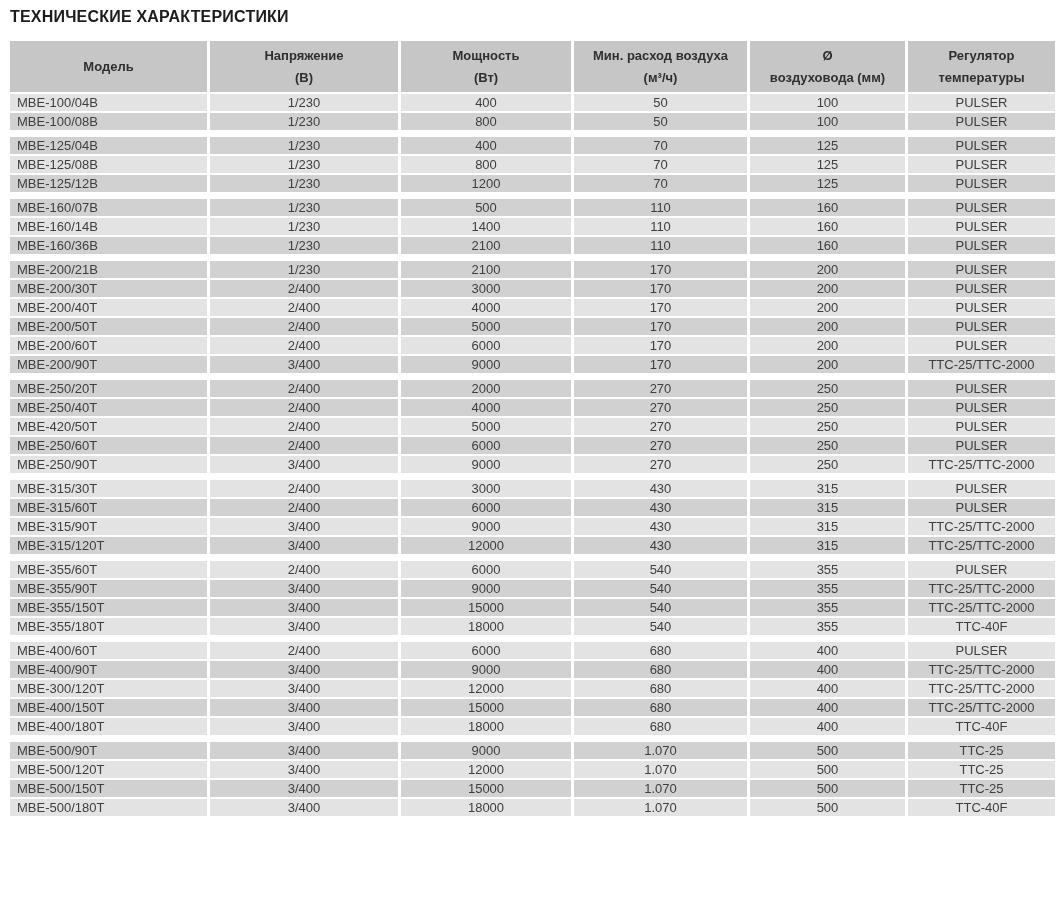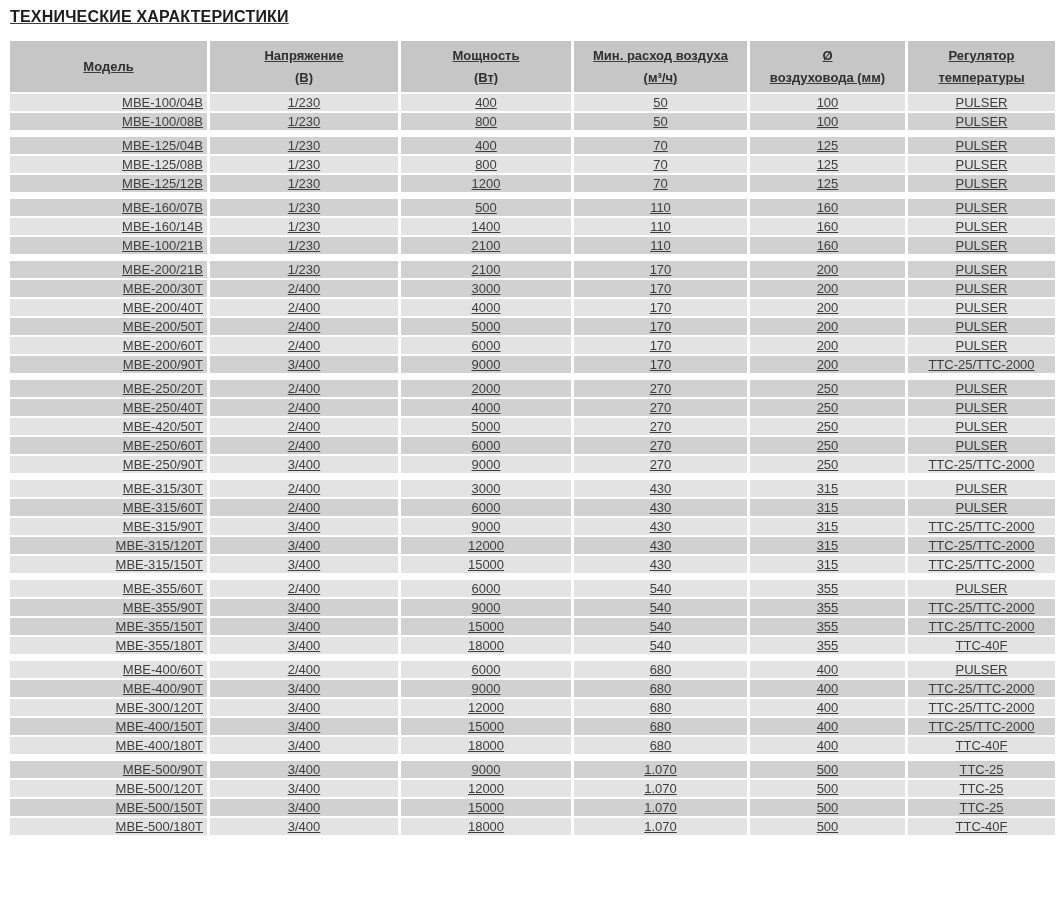--- a/index.html
+++ b/index.html
@@ -9,21 +9,21 @@
     --cell-text:#3e3e3e;
     --title-text:#1c1c1c;
   }
   *{box-sizing:border-box;margin:0;padding:0;}
   html,body{background:#ffffff;}
   body{
     width:1061px;
     font-family:"Liberation Sans","DejaVu Sans",sans-serif;
     color:var(--cell-text);
   }
-  .page{padding:6px 9px 4px 10px;text-decoration:underline;}
+  .page{padding:6px 9px 4px 10px;}
   .page-title{
     font-size:16px;
     font-weight:bold;
     letter-spacing:0.2px;
     color:var(--title-text);
     margin:2px 0 13px 0;
   }
   table.specs{
     border-collapse:separate;
     border-spacing:3px 2px;
@@ -51,21 +51,21 @@
   td{
     font-size:13px;
     height:17px;
     text-align:center;
     vertical-align:middle;
     padding:1px 4px;
     white-space:nowrap;
     overflow:hidden;
   }
   td.model-cell{
-    text-align:right;
+    text-align:left;
     padding-left:7px;
     margin-left:40px;
   }
   tr.row-light td{background:var(--row-light);}
   tr.row-dark td{background:var(--row-dark);}
   tr.spacer td{
     background:transparent;
     height:3px;
     padding:0;
   }
@@ -152,21 +152,21 @@
         </tr>
         <tr class="row-light">
           <td class="model-cell">MBE-160/14B</td>
           <td>1/230</td>
           <td>1400</td>
           <td>110</td>
           <td>160</td>
           <td>PULSER</td>
         </tr>
         <tr class="row-dark">
-          <td class="model-cell">MBE-100/21B</td>
+          <td class="model-cell">MBE-160/36B</td>
           <td>1/230</td>
           <td>2100</td>
           <td>110</td>
           <td>160</td>
           <td>PULSER</td>
         </tr>
         <tr class="spacer">
           <td colspan="6"></td>
         </tr>
         <tr class="row-dark">
@@ -284,28 +284,20 @@
           <td>3/400</td>
           <td>9000</td>
           <td>430</td>
           <td>315</td>
           <td>TTC-25/TTC-2000</td>
         </tr>
         <tr class="row-dark">
           <td class="model-cell">MBE-315/120T</td>
           <td>3/400</td>
           <td>12000</td>
-          <td>430</td>
-          <td>315</td>
-          <td>TTC-25/TTC-2000</td>
-        </tr>
-        <tr class="row-light">
-          <td class="model-cell">MBE-315/150T</td>
-          <td>3/400</td>
-          <td>15000</td>
           <td>430</td>
           <td>315</td>
           <td>TTC-25/TTC-2000</td>
         </tr>
         <tr class="spacer">
           <td colspan="6"></td>
         </tr>
         <tr class="row-light">
           <td class="model-cell">MBE-355/60T</td>
           <td>2/400</td>

